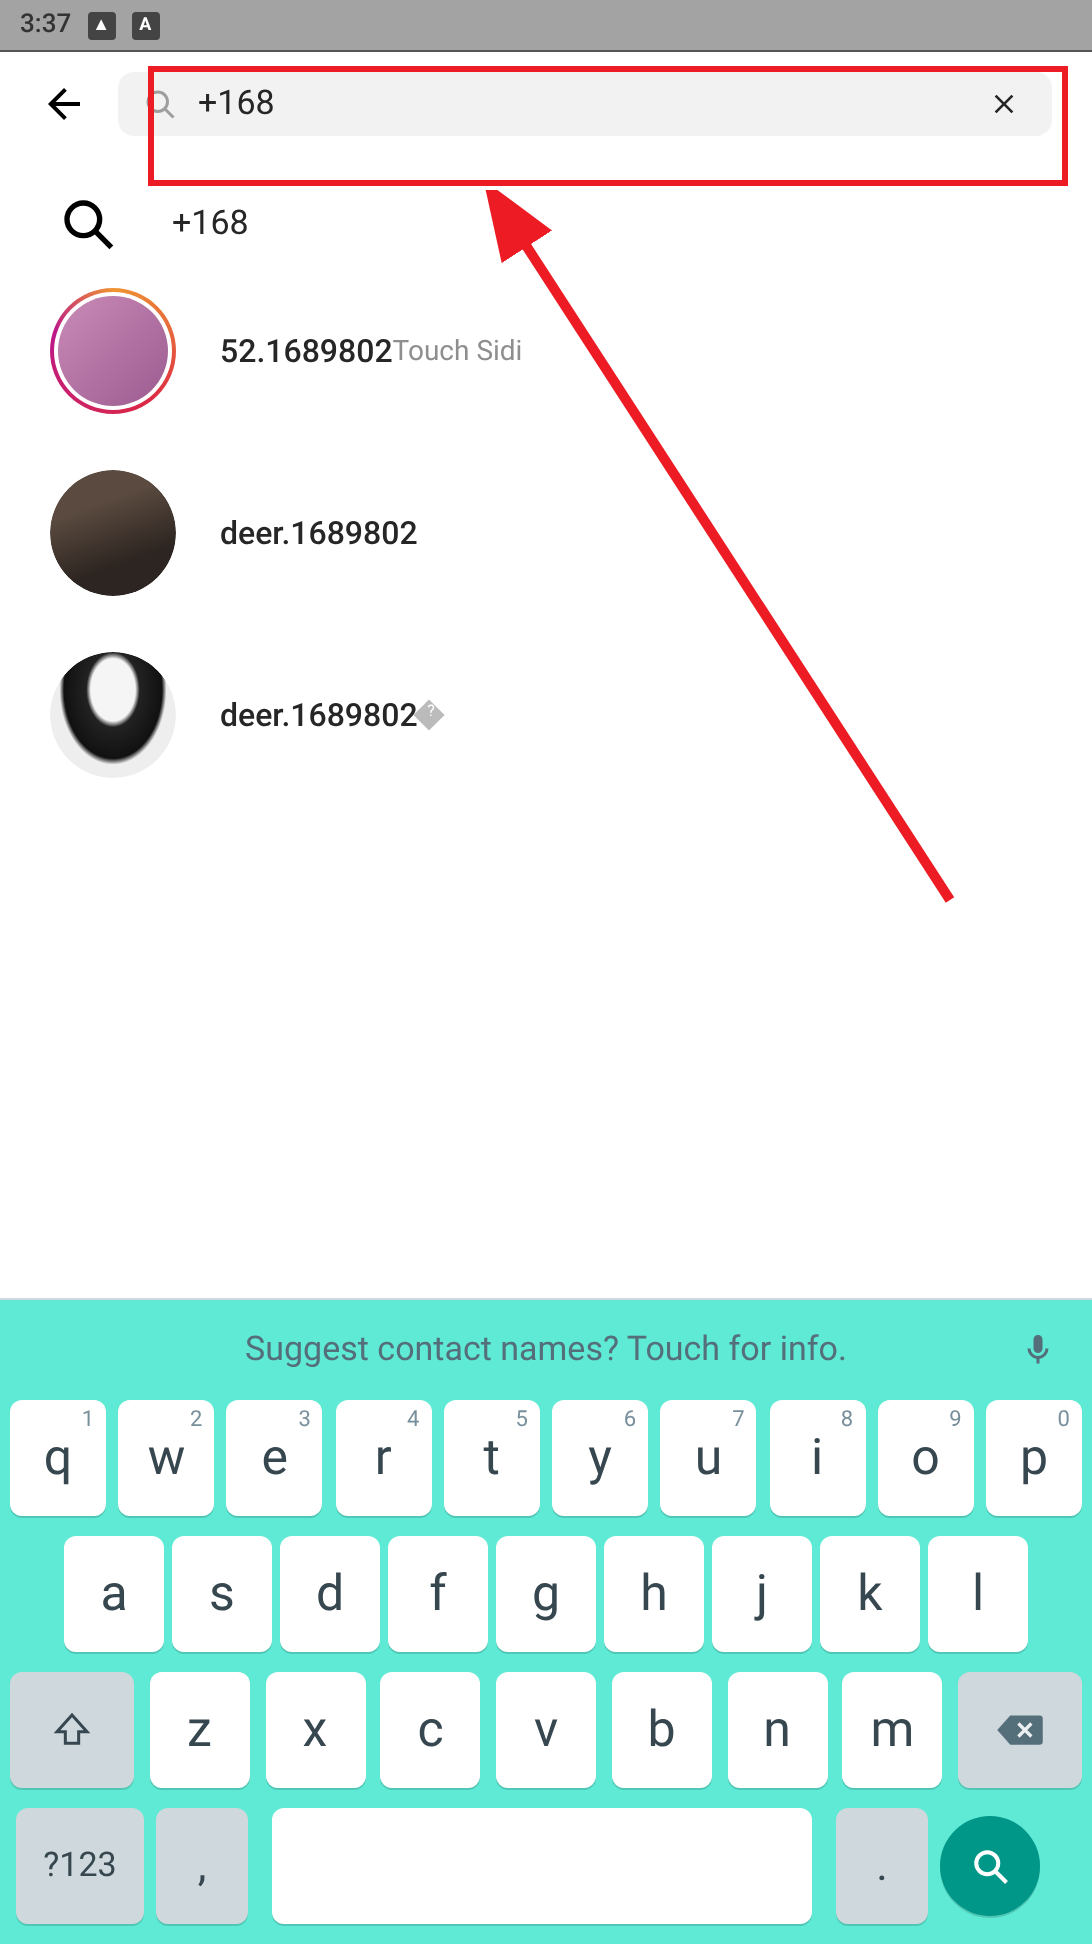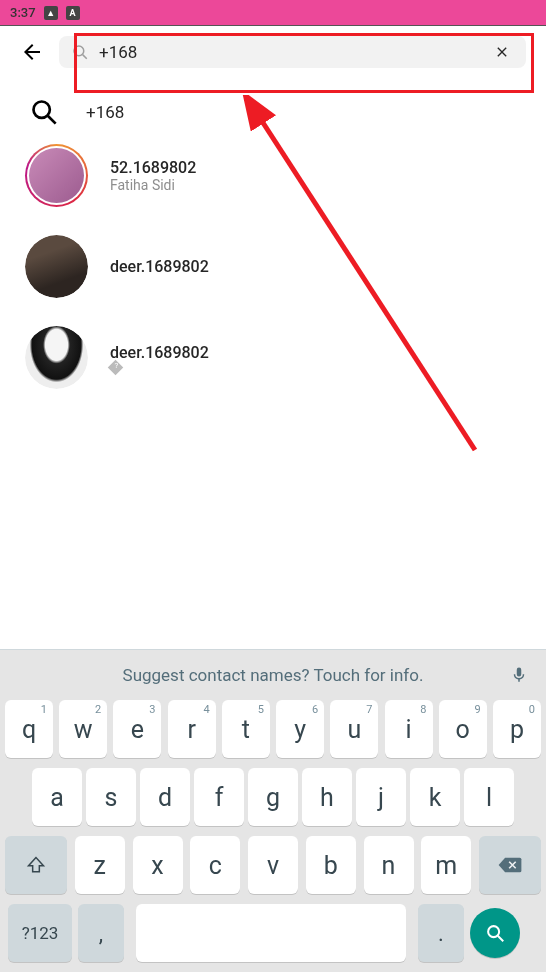--- a/index.html
+++ b/index.html
@@ -1,17 +1,17 @@
 <!DOCTYPE html>
 <html><head>
 <meta charset="utf-8">
 <style>
 *{box-sizing:border-box;margin:0;padding:0;font-family:-apple-system,BlinkMacSystemFont,"Segoe UI",Roboto,sans-serif}
 body{width:546px;height:972px;position:relative;background:#fff;overflow:hidden}
-.status-bar{height:26px;background:#ec4899;color:#333;font-size:13px;display:flex;align-items:center;padding:0 10px;gap:8px;border-bottom:1px solid #555}
+.status-bar{height:26px;background:#a3a3a3;color:#333;font-size:13px;display:flex;align-items:center;padding:0 10px;gap:8px;border-bottom:1px solid #555}
 .status-time{font-weight:500}
 .status-icon{display:inline-flex;align-items:center;justify-content:center;width:14px;height:14px;background:#444;color:#fff;border-radius:2px;font-size:9px;font-weight:700}
 .app-bar{display:flex;align-items:center;padding:10px 20px;gap:15px}
 .back-arrow{font-size:26px;font-weight:800;color:#000;cursor:pointer;line-height:1}
 .search-wrapper{flex:1;display:flex;align-items:center;background:#f2f2f2;border-radius:8px;padding:6px 12px;position:relative}
 .search-icon-sm{color:#9e9e9e;margin-right:10px}
 .search-input{flex:1;border:none;background:transparent;font-size:17px;outline:none;color:#262626}
 .clear-x{color:#262626;font-size:18px;cursor:pointer;padding:0 4px}
 .highlight-box{position:absolute;top:33px;left:74px;width:460px;height:60px;border:3px solid #ed1c24;pointer-events:none;z-index:5}
 .arrow-svg{position:absolute;top:95px;left:240px;z-index:4;pointer-events:none}
@@ -21,26 +21,26 @@
 .results{padding:0 25px}
 .result{display:flex;align-items:center;gap:22px;margin-bottom:28px}
 .avatar{width:63px;height:63px;border-radius:50%;flex-shrink:0;display:flex;align-items:center;justify-content:center;overflow:hidden}
 .avatar.story{padding:2px;background:conic-gradient(#f09433,#e6683c,#dc2743,#cc2366,#bc1888,#f09433)}
 .avatar.story .inner{width:100%;height:100%;border-radius:50%;background:#fff;padding:2px}
 .avatar-img{width:100%;height:100%;border-radius:50%}
 .av1{background:linear-gradient(135deg,#c98bb8,#9c5b8f)}
 .av2{background:linear-gradient(160deg,#5a4a3f 30%,#2d2521 70%)}
 .av3{background:radial-gradient(ellipse at 50% 30%,#f5f5f5 25%,#222 30%,#111 55%,#eee 60%)}
 .av4{background:linear-gradient(135deg,#8e2525 20%,#3d1515 60%)}
-.result-text{display:flex;flex-direction:column}
+.result-text{display:flex;flex-direction:row}
 .result-name{font-size:16px;color:#262626;font-weight:500}
 .result-sub{font-size:14px;color:#8e8e8e;display:flex;align-items:center;gap:4px}
 .diamond{width:11px;height:11px;background:#bbb;transform:rotate(45deg);display:inline-block;position:relative}
 .diamond::after{content:"?";position:absolute;top:-1px;left:3px;font-size:8px;color:#fff;transform:rotate(-45deg)}
-.keyboard{position:absolute;bottom:0;left:0;right:0;background:#e5e5e5;border-top:1px solid #cfd8dc;user-select:none}
+.keyboard{position:absolute;bottom:0;left:0;right:0;background:#5eead4;border-top:1px solid #cfd8dc;user-select:none}
 .suggest-bar{display:flex;align-items:center;justify-content:center;height:50px;position:relative;color:#546e7a;font-size:17px}
 .mic-icon{position:absolute;right:18px;color:#546e7a}
 .key-row{display:flex;justify-content:space-between;padding:0 5px;margin-bottom:10px}
 .key-row.r1{padding:0 5px}
 .key-row.r2{padding:0 32px}
 .key-row.r3{padding:0 5px}
 .key{background:#fff;border-radius:6px;box-shadow:0 1px 0 rgba(0,0,0,.15);display:flex;flex-direction:column;align-items:center;justify-content:center;color:#37474f;font-size:25px;height:58px;position:relative;cursor:pointer}
 .key .hint{position:absolute;top:3px;right:6px;font-size:11px;color:#78909c}
 .key.w1{width:48px}
 .key.w2{width:50px}
@@ -106,21 +106,21 @@
 <div class="results" id="results">
     <div class="result">
       <div class="avatar story">
         <div class="inner">
           <div class="avatar-img av1"></div>
         </div>
       </div>
       <div class="result-text">
         <div class="result-name">52.1689802</div>
         <div class="result-sub">
-          <span>Fatiha Sidi</span>
+          <span>Touch Sidi</span>
         </div>
       </div>
     </div>
     <div class="result">
       <div class="avatar">
         <div class="avatar-img av2"></div>
       </div>
       <div class="result-text">
         <div class="result-name">deer.1689802</div>
       </div>

